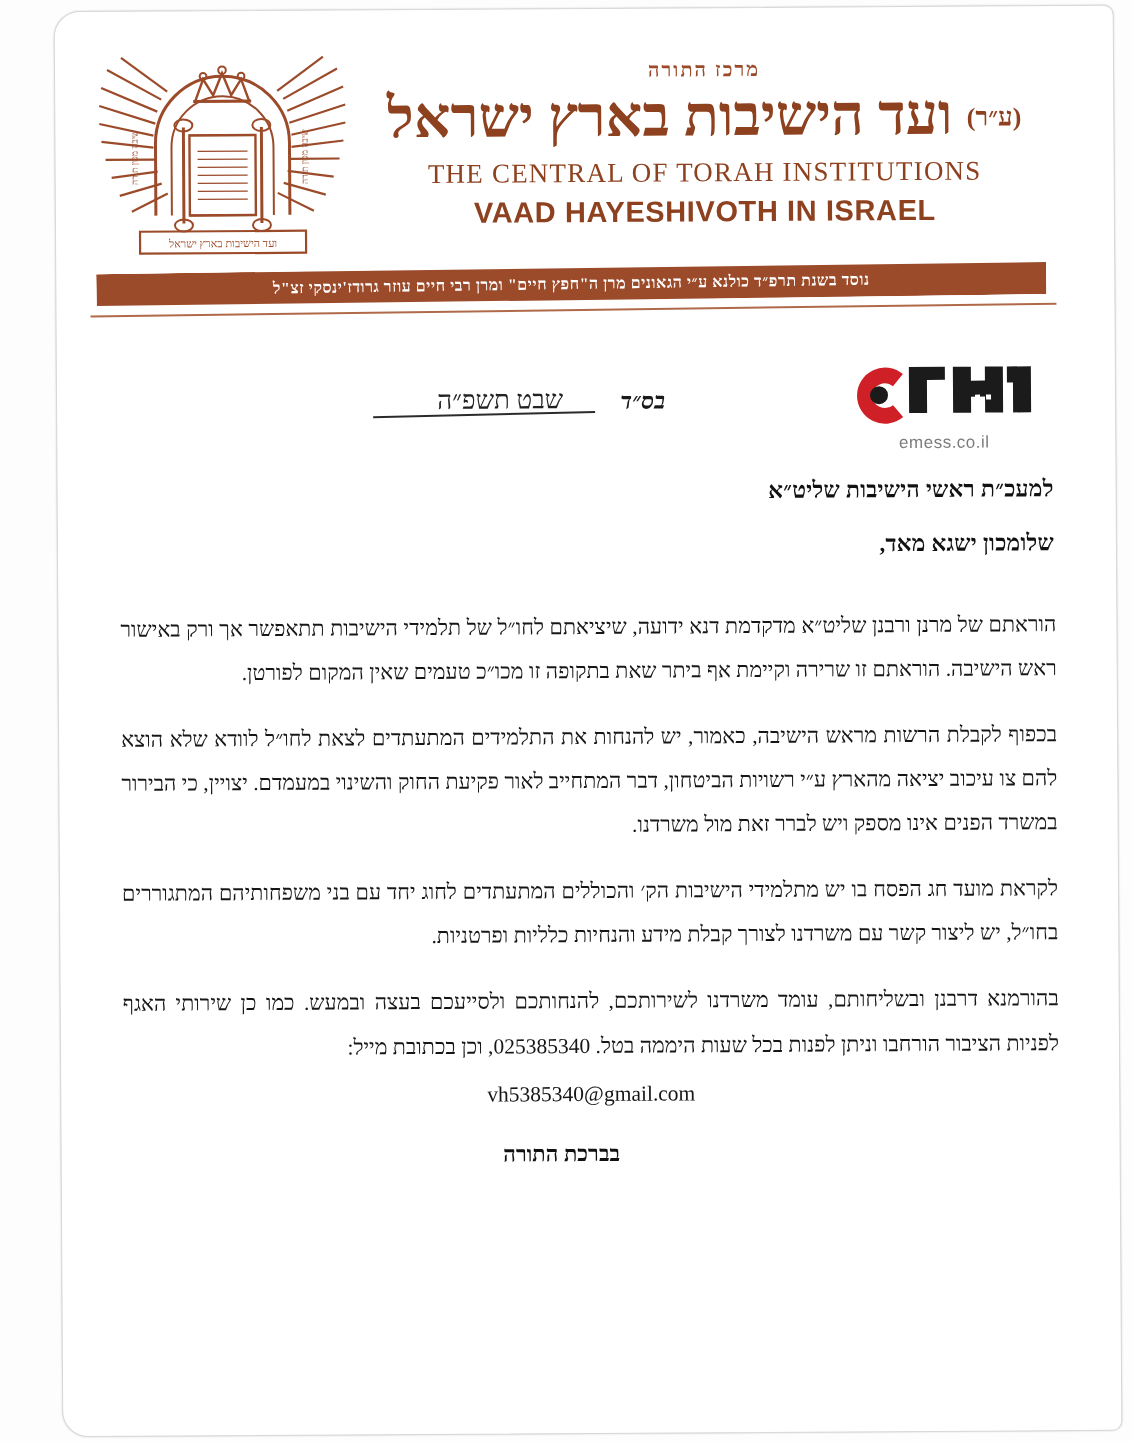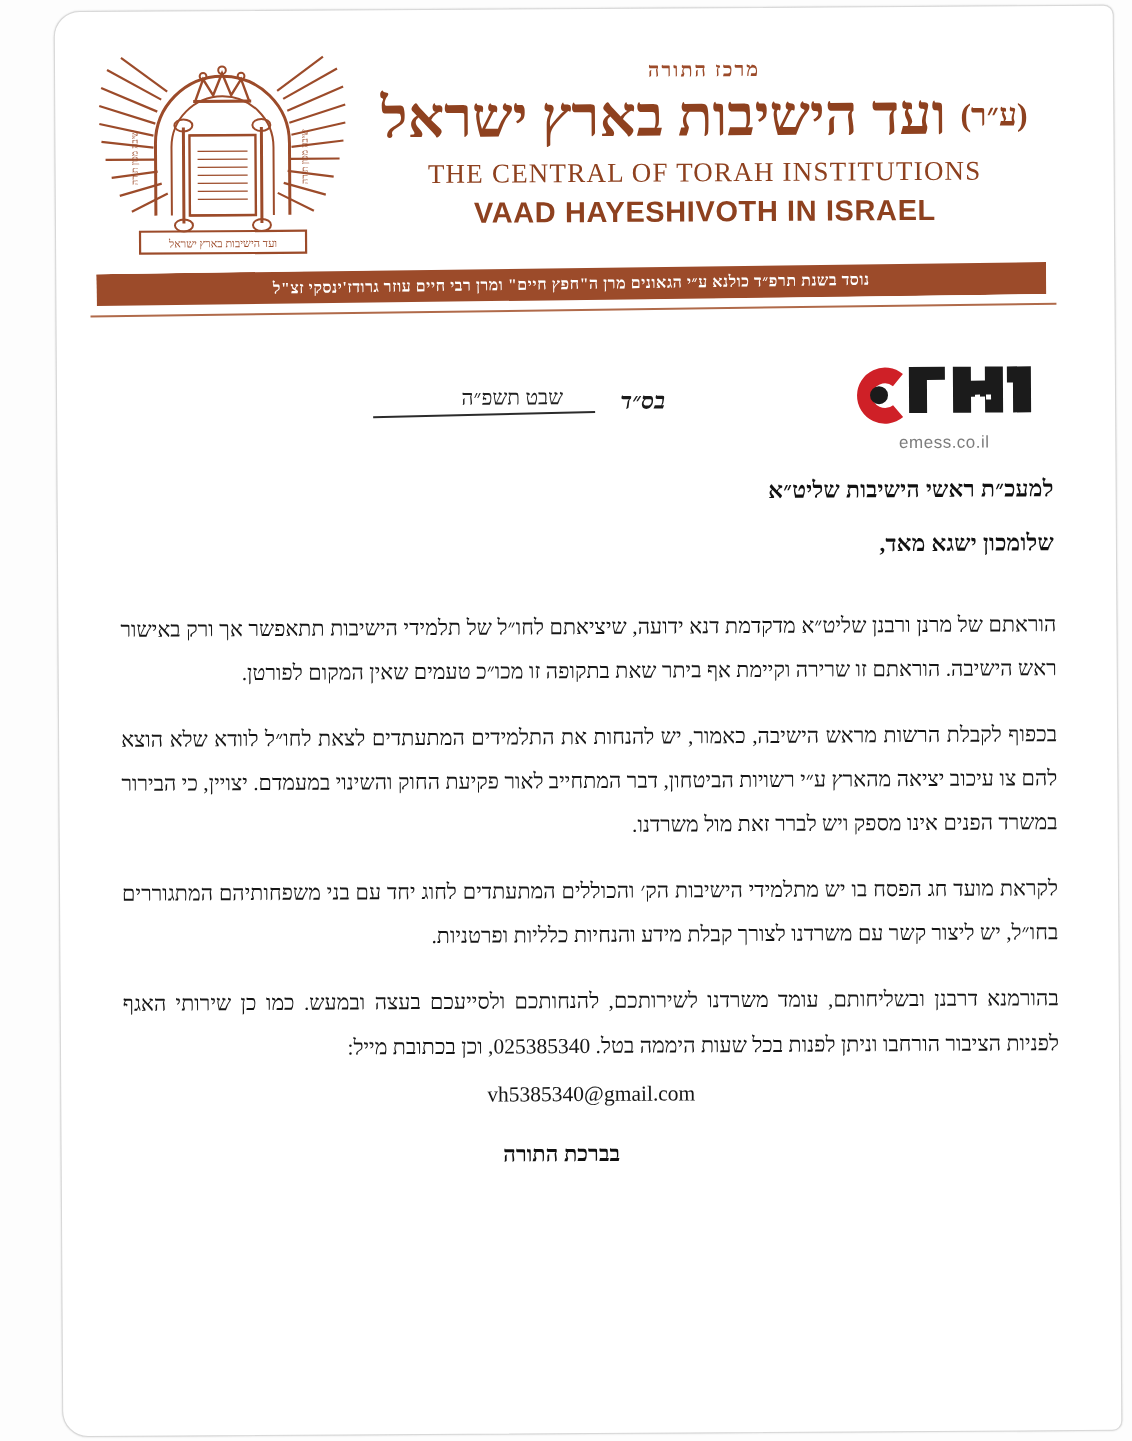--- a/index.html
+++ b/index.html
@@ -69,21 +69,21 @@
   }
   .head-line-hebrew {
     font-family: "Liberation Serif", serif;
     font-size: 57px;
     font-weight: bold;
     line-height: 1.15;
     color: #8e411f;
     white-space: nowrap;
   }
   .head-line-hebrew .suffix {
-    font-size: 32px;
+    font-size: 26px;
     vertical-align: 8px;
   }
   .head-line-en1 {
     font-family: "Liberation Serif", serif;
     font-size: 27px;
     letter-spacing: 1.2px;
     margin-top: 8px;
     color: #8e411f;
     direction: ltr;
   }
@@ -132,21 +132,21 @@
     font-size: 23px;
     font-weight: bold;
     color: #1a1a1a;
     font-family: "Liberation Serif", serif;
     font-style: italic;
   }
   .date-text {
     position: absolute;
     right: 552px;
     top: 376px;
-    font-size: 21px;
+    font-size: 26px;
     color: #222;
     font-family: "Liberation Serif", serif;
     direction: rtl;
   }
   .date-underline {
     position: absolute;
     right: 520px;
     top: 404px;
     width: 222px;
     height: 2px;

